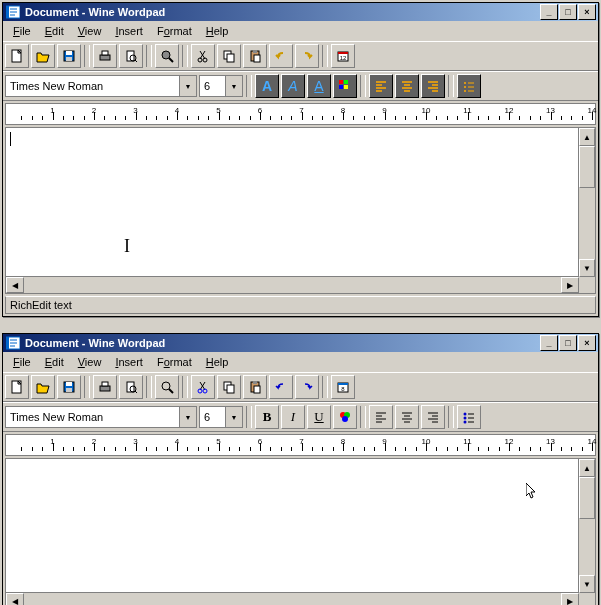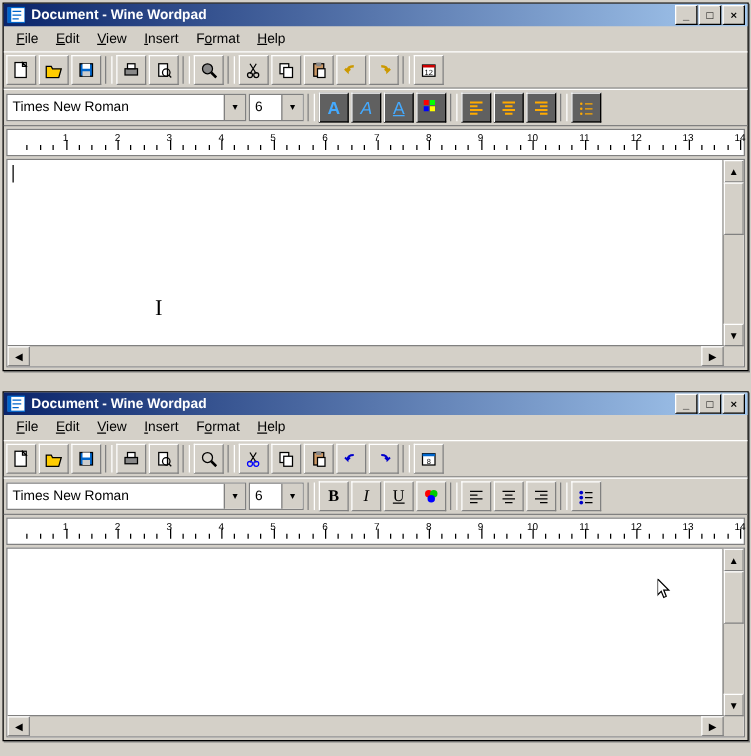--- a/index.html
+++ b/index.html
@@ -277,20 +277,21 @@
  <div class="editor">
   <div class="caret"></div>
   <span class="ibeam" style="left:118px;top:108px">I</span>
   <div class="vscroll">
         <div class="arrow">▲</div>
         <div class="thumb"></div>
         <div class="arrow" style="position:absolute;bottom:16px;width:14px">▼</div>
       </div>
   <div class="hscroll"><div class="arrow">◀</div><div class="arrow" style="float:right">▶</div></div>
  </div>
+ <div class="status">RichEdit text</div>
 </div>
 
 <div class="gap"></div>
 
 <div class="window">
  <div class="titlebar">
   <span class="icon">
    <svg width="14" height="14">
           <rect x="0" y="1" width="14" height="12" fill="#fff" stroke="#06c"></rect>
           <rect x="0" y="1" width="3" height="12" fill="#06c"></rect>

